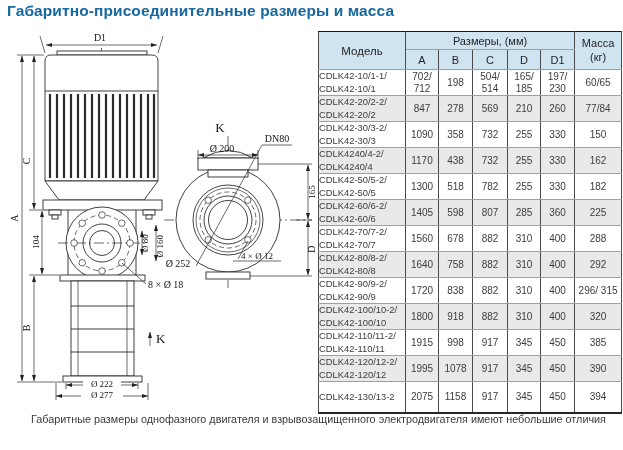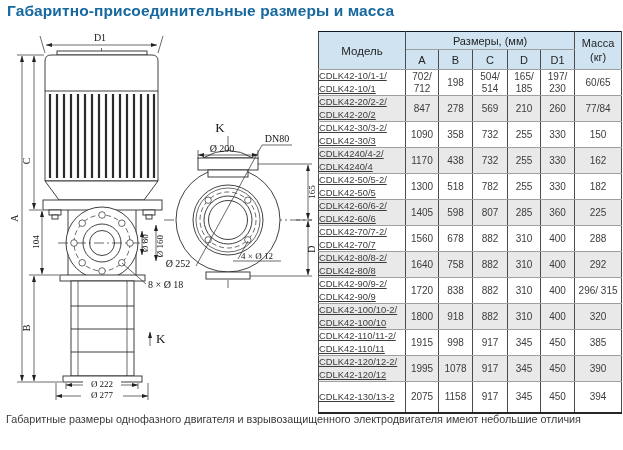--- a/index.html
+++ b/index.html
@@ -29,28 +29,28 @@
     background:var(--header-bg,#cfe3f1); font-weight:normal; color:#1f1f1f;
     border-top:1px solid #0f172a; text-align:center;
   }
   th.model-header { font-size:11.5px;margin-left:28px; }
   th.dims-header  { font-size:11px; height:17px; }
   th.dim-letter   { font-size:11px; height:19px; }
   th.mass-header  { font-size:11px; white-space:pre-line; line-height:1.25; }
   tbody tr { height:26px; background:#ffffff; }
   tbody tr:nth-child(even) { background:var(--row-alt,#e9e9e9); }
   tbody tr:last-child { height:31px; }
-  td.model-cell { text-align:left; padding-left:5px; font-size:9.4px; white-space:pre-line; line-height:1.3;text-decoration:underline; }
+  td.model-cell { text-align:left; padding-left:5px; font-size:9.4px; white-space:pre-line; line-height:1.3; }
   td.dim-cell, td.mass-cell { text-align:center; font-size:10px; white-space:pre-line; line-height:1.15; }
 
   .footer {
     position:absolute; left:6px; top:411px; width:610px;
     font-size:10.8px; color:#3a3a3a; line-height:1.62;
   }
-  .footer div { white-space:nowrap; }
+  .footer div { white-space:nowrap;margin-left:25px; }
 
   
   .ln   { stroke:#2b2b2b; stroke-width:.9; fill:none; }
   .thin { stroke:#2b2b2b; stroke-width:.7; fill:none; }
   .cl   { stroke:#2b2b2b; stroke-width:.7; fill:none; stroke-dasharray:10 3 2 3; }
   .wfill{ fill:#ffffff; }
   .dimtxt { font-family:"Liberation Serif", serif; font-size:10px; fill:#141414; }
   .dimtxt-s { font-family:"Liberation Serif", serif; font-size:9px; fill:#141414; }
   .ktxt { font-family:"Liberation Serif", serif; font-size:13px; fill:#141414; }
 </style>

